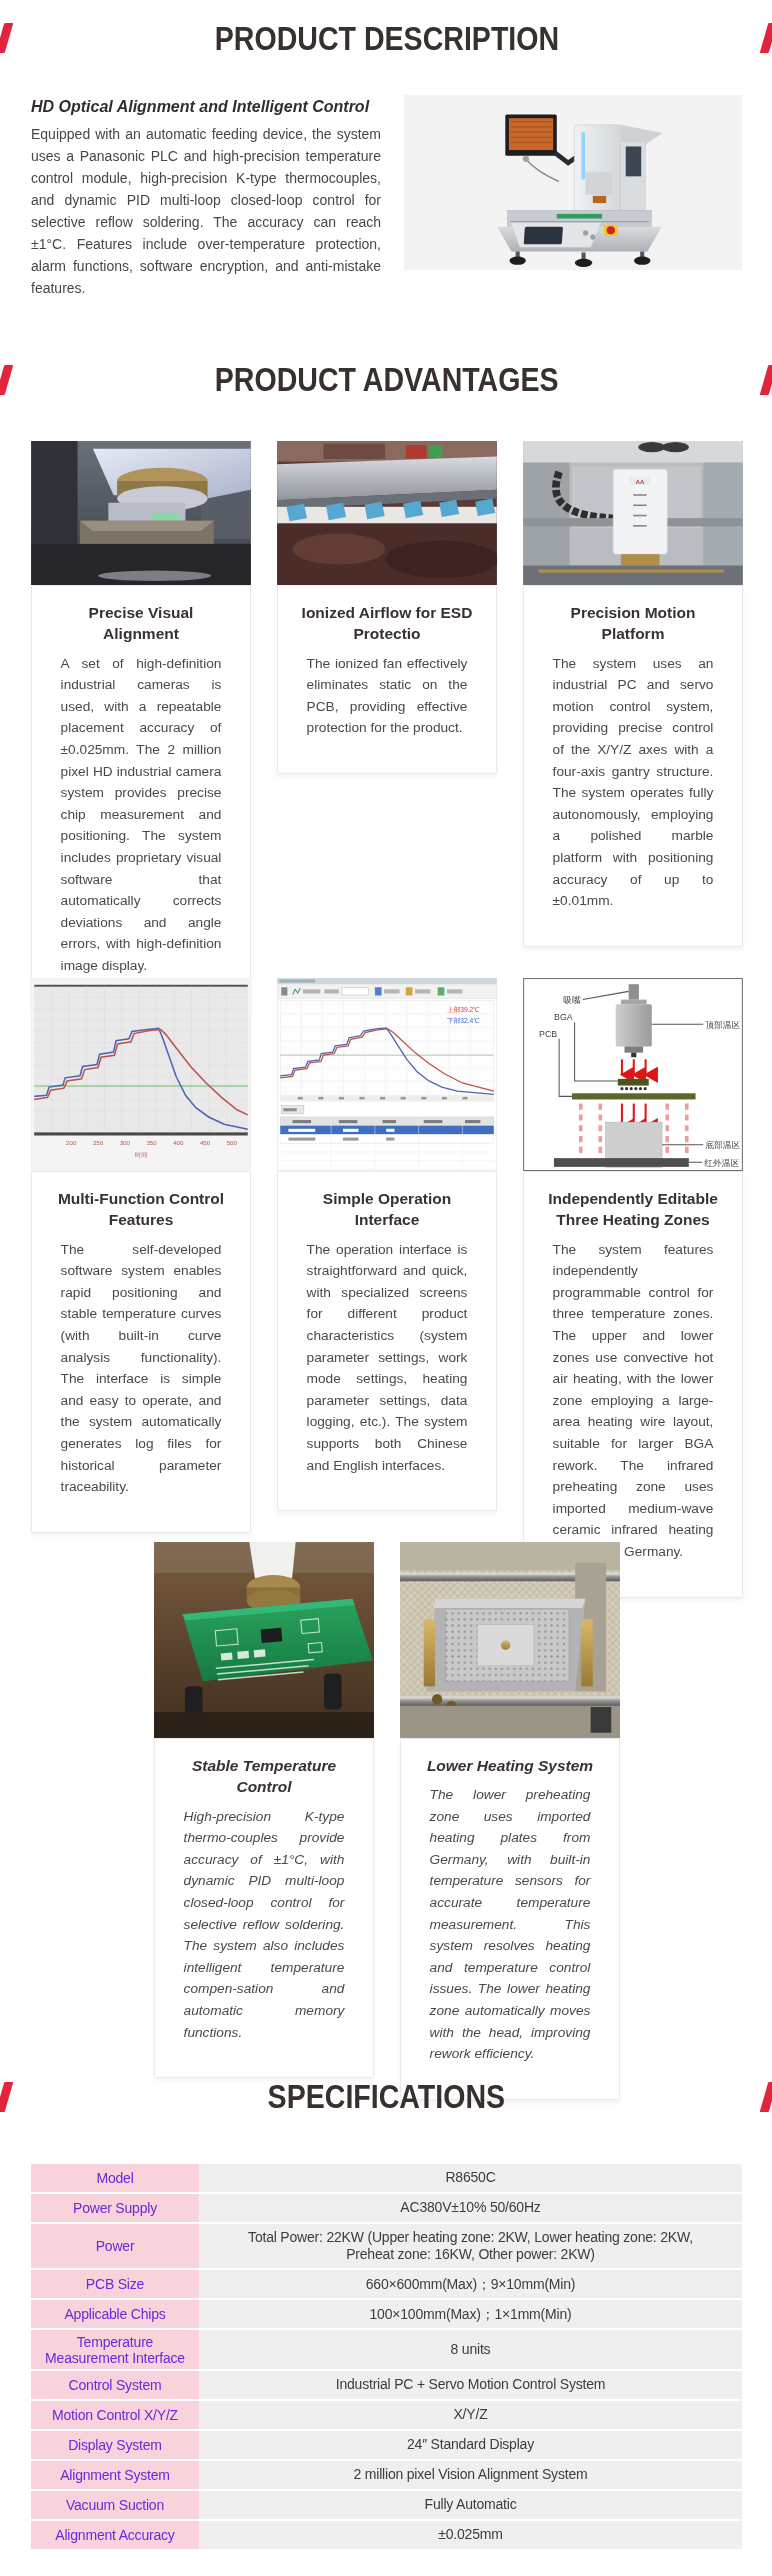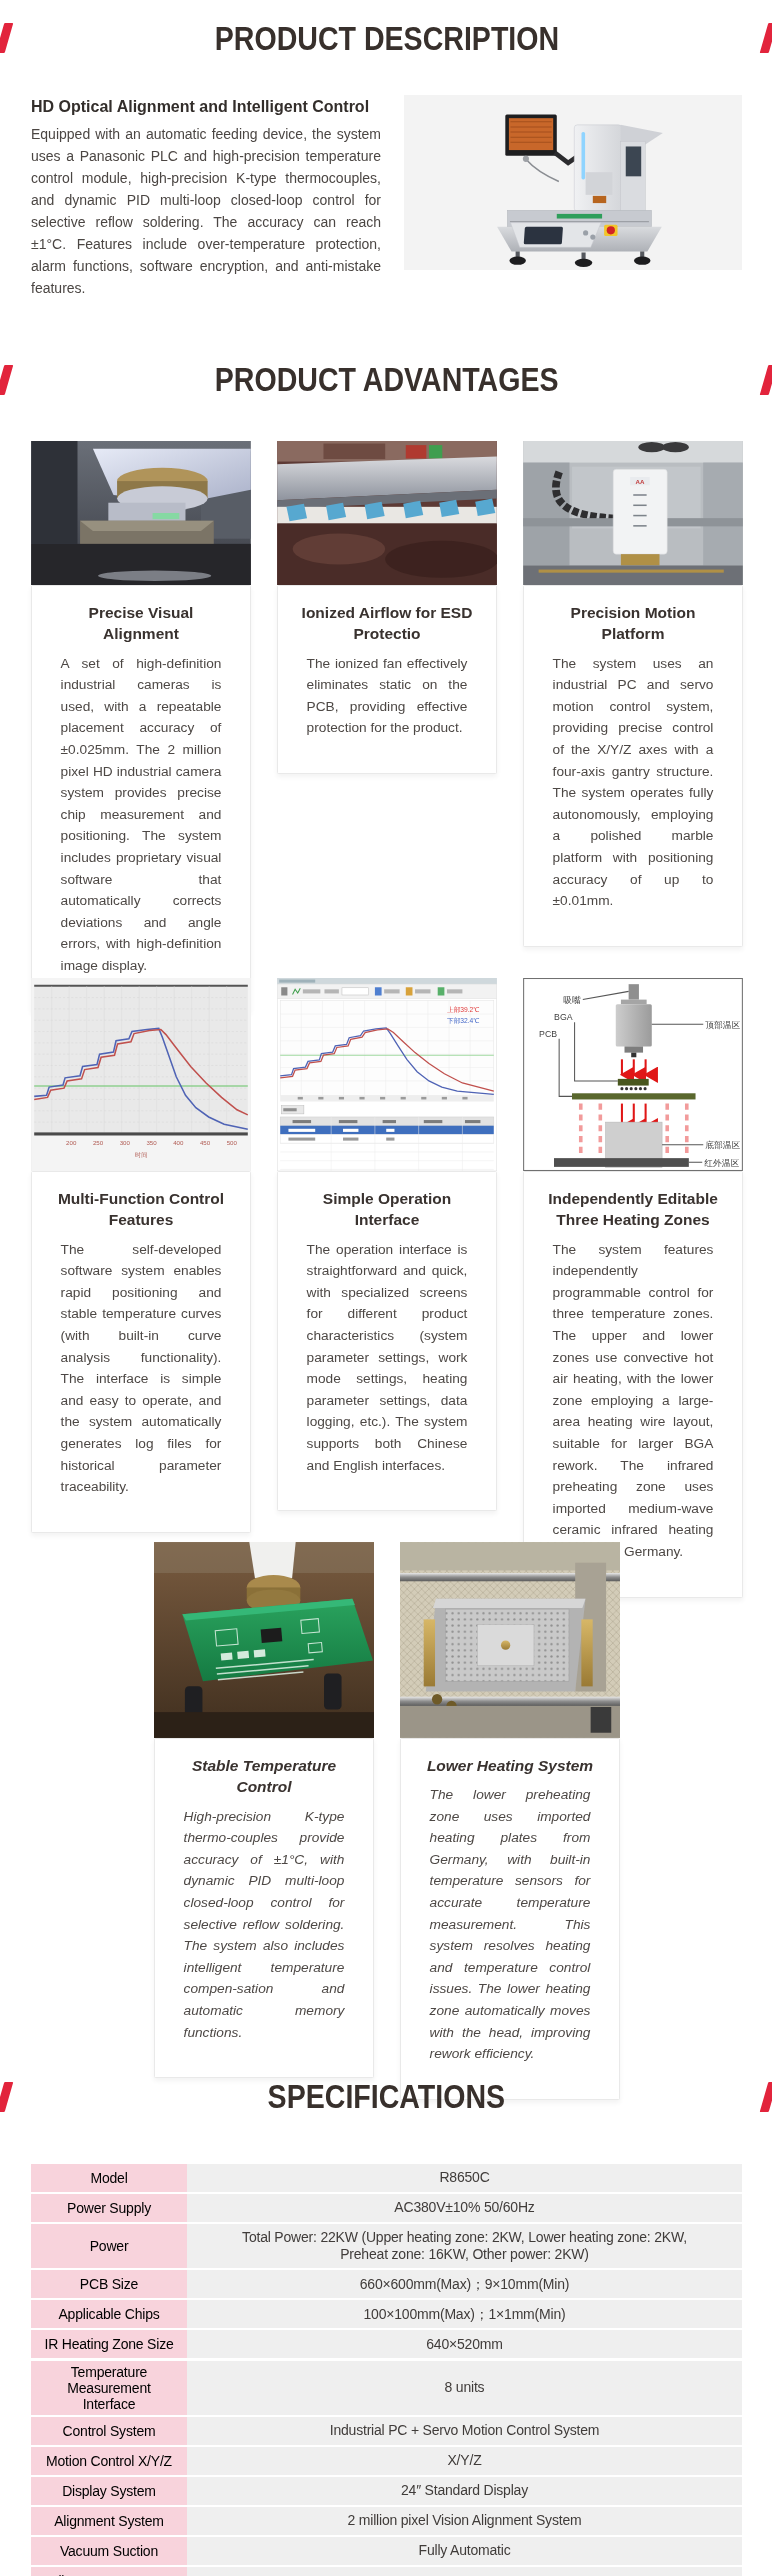--- a/index.html
+++ b/index.html
@@ -25,21 +25,21 @@
     width:8.8px;height:30px;background:var(--red);
     transform:skewX(-16deg);border-radius:1px;flex:0 0 auto;
   }
   .sec-head h2{
     margin:0 -24px;font-size:34px;font-weight:700;color:var(--ink);
     white-space:nowrap;transform:scaleX(.84);letter-spacing:0;
   }
   
   .desc{position:absolute;top:95px;left:31px;right:31px;display:flex;gap:23px;}
   .desc-text{width:350px;flex:0 0 auto;}
-  .desc-text h3{margin:3.1px 0 7.2px;font-size:16px;color:#332e2b;font-weight:700;}
+  .desc-text h3{margin:3.1px 0 7.2px;font-size:16px;color:#332e2b;font-weight:700;font-style:italic;}
   .desc-text p{margin:0;font-size:14px;line-height:22px;text-align:justify;color:var(--body);}
   .desc-photo{flex:1;height:175px;background:#f3f3f3;display:flex;align-items:center;justify-content:center;}
   .desc-photo svg{display:block;width:100%;height:100%;}
   
   .cards{position:absolute;left:31px;display:grid;grid-template-columns:repeat(3,220px);gap:26px;align-items:start;}
   .cards.row-3{left:154px;grid-template-columns:repeat(2,220px);font-style:italic;}
   .card{background:transparent;}
   .card-img{width:100%;overflow:hidden;background:#ddd;}
   .card-img svg{display:block;width:100%;height:100%;}
   .img-h280{height:144px;} .img-h375{height:193px;} .img-h380{height:196px;}
@@ -47,23 +47,23 @@
     background:#fff;border:0.5px solid #e9e9e9;border-radius:1.5px;
     box-shadow:0 2.1px 5.2px rgba(0,0,0,.05);
     padding:15.5px 20.6px 26px;
   }
   .card-title{margin:0 0 6.2px;font-size:15.5px;line-height:21.6px;font-weight:700;text-align:center;color:#39322f;}
   .card-body{margin:8px;font-size:13.7px;line-height:21.6px;text-align:justify;color:#4d4845;}
   
   .spec{position:absolute;top:2164px;left:31px;right:31px;}
   .spec-row{display:flex;margin-bottom:2.1px;}
   .spec-label{
-    width:156px;flex:0 0 auto;background:var(--pink);
+    width:168px;flex:0 0 auto;background:var(--pink);
     display:flex;align-items:center;justify-content:center;text-align:center;
-    min-height:28px;padding:3.1px 9.3px;font-size:14px;line-height:16px;color:#000000;letter-spacing:-0.2px;
+    min-height:28px;padding:3.1px 9.3px;font-size:14px;line-height:16px;color:#6d28d9;letter-spacing:-0.2px;
   }
   .spec-value{
     flex:1;background:var(--cellgray);
     display:flex;align-items:center;justify-content:center;text-align:center;
     min-height:28px;padding:3.1px 31px;font-size:14px;line-height:17.5px;color:#403c3a;letter-spacing:-0.2px;
   }
   .spec-row.tall .spec-label,.spec-row.tall .spec-value{min-height:44px;}
   
   svg text{font-family:"Liberation Sans",sans-serif;}
 </style>
@@ -588,24 +588,20 @@
   <div class="spec-row">
     <div class="spec-label">PCB Size</div>
     <div class="spec-value">660×600mm(Max)；9×10mm(Min)</div>
   </div>
 
   <div class="spec-row">
     <div class="spec-label">Applicable Chips</div>
     <div class="spec-value">100×100mm(Max)；1×1mm(Min)</div>
   </div>
 
-  <div class="spec-row">
-    <div class="spec-label">IR Heating Zone Size</div>
-    <div class="spec-value">640×520mm</div>
-  </div>
 
   <div class="spec-row">
     <div class="spec-label">Temperature Measurement Interface</div>
     <div class="spec-value">8 units</div>
   </div>
 
   <div class="spec-row">
     <div class="spec-label">Control System</div>
     <div class="spec-value">Industrial PC + Servo Motion Control System</div>
   </div>

